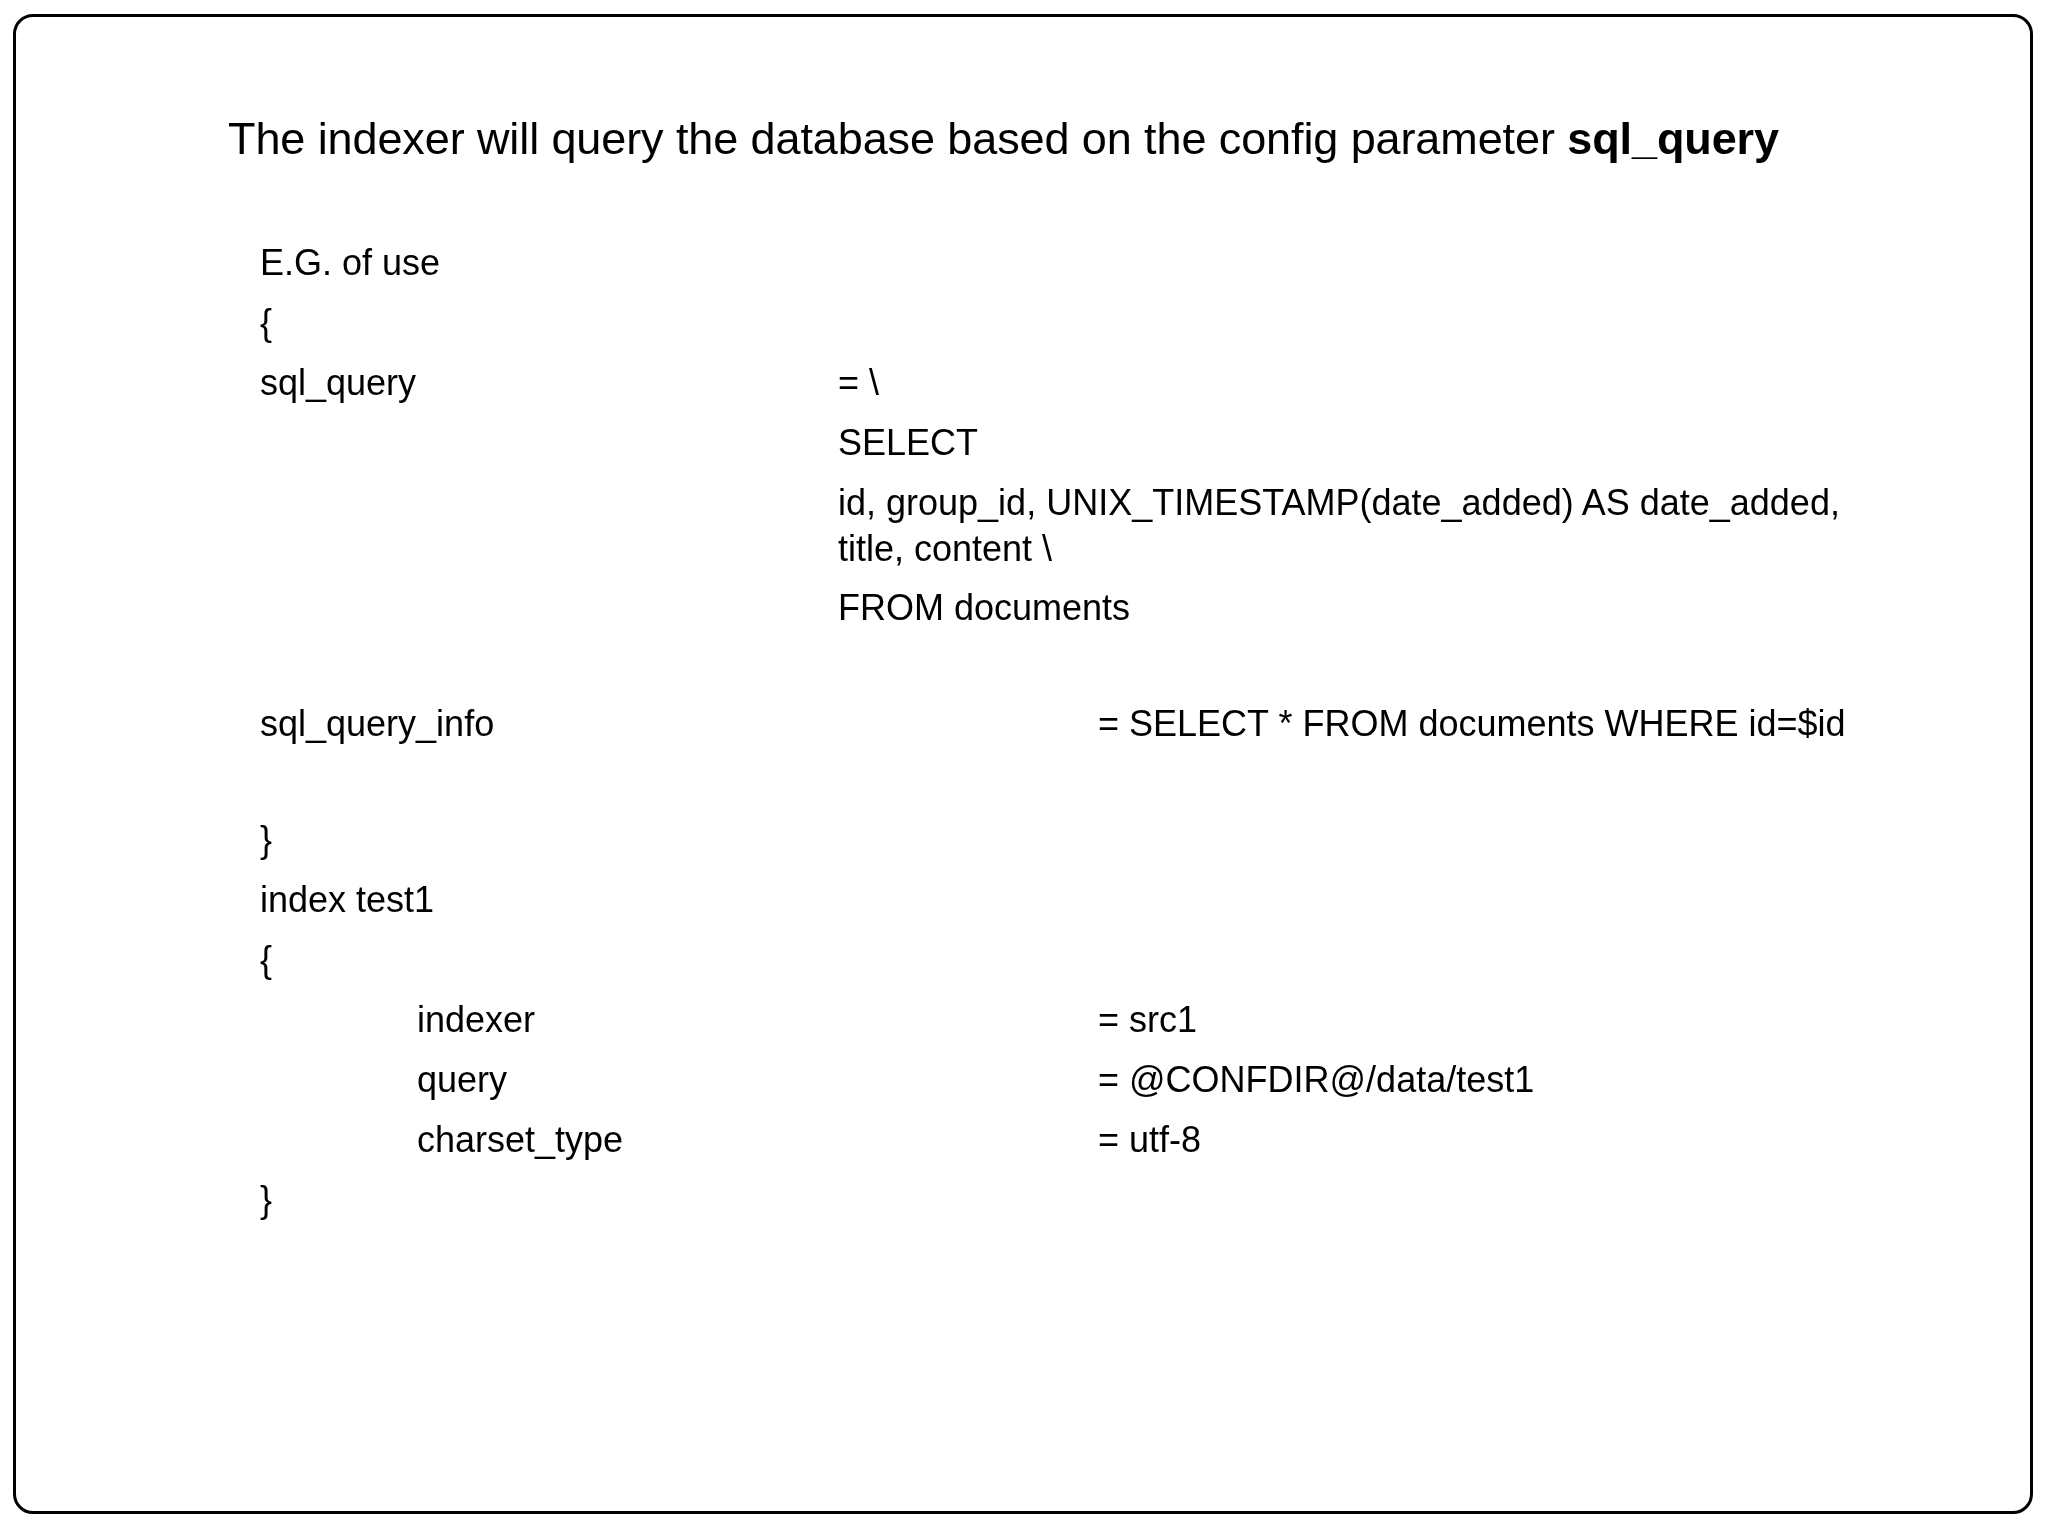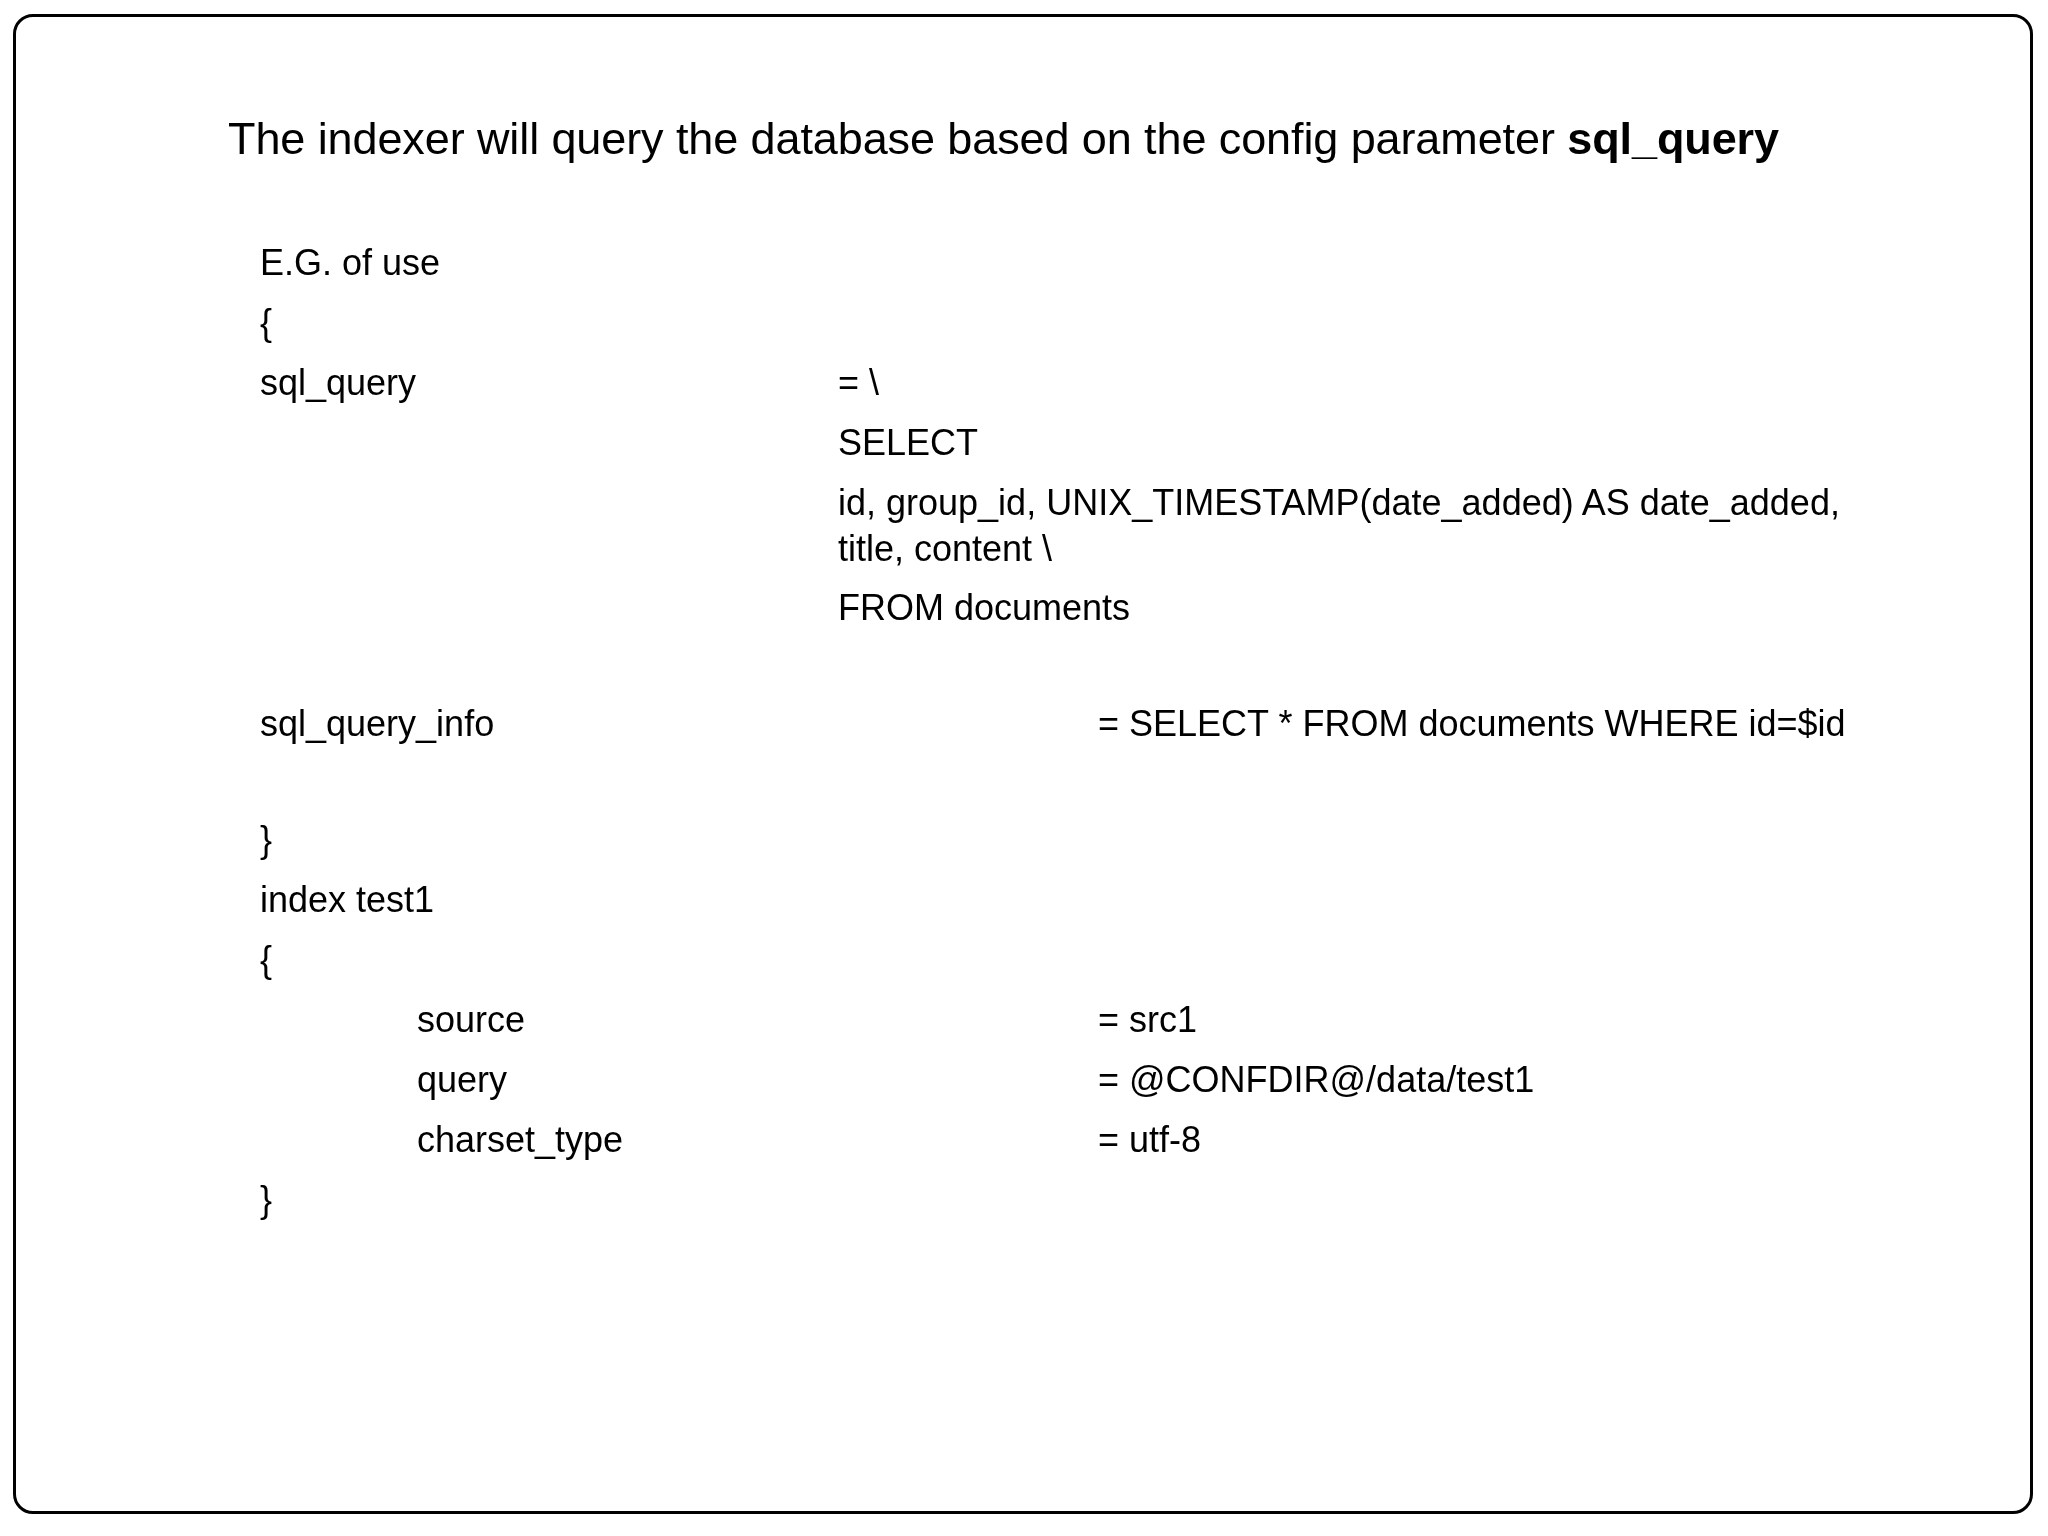--- a/index.html
+++ b/index.html
@@ -159,21 +159,21 @@
 
       <div class="row">
         <span class="key">index test1</span>
       </div>
 
       <div class="row">
         <span class="key">{</span>
       </div>
 
       <div class="row">
-        <span class="key indent-1">source</span>
+        <span class="key indent-1">indexer</span>
         <span class="val col-index">= src1</span>
       </div>
 
       <div class="row">
         <span class="key indent-1">query</span>
         <span class="val col-index">= @CONFDIR@/data/test1</span>
       </div>
 
       <div class="row">
         <span class="key indent-1">charset_type</span>

